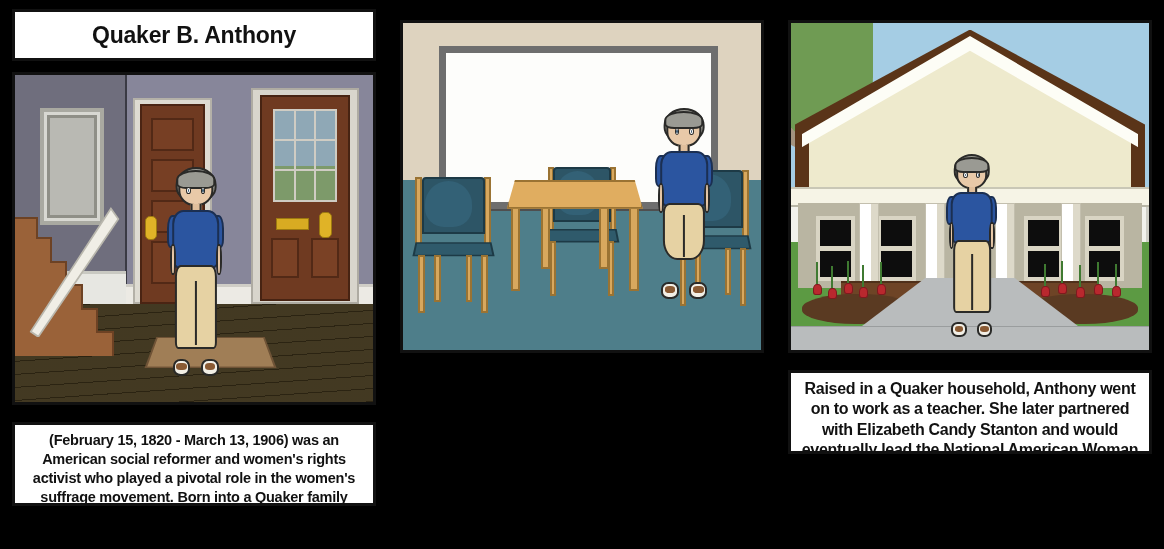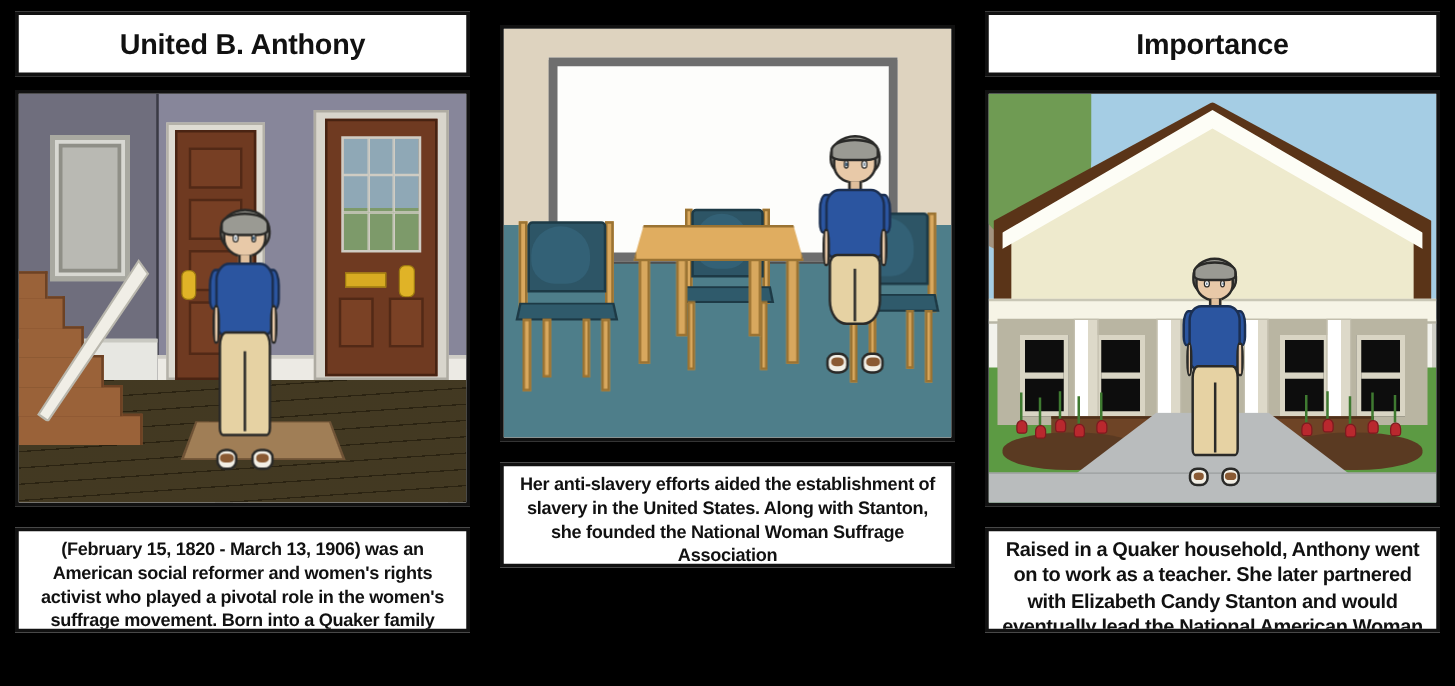--- a/index.html
+++ b/index.html
@@ -433,21 +433,21 @@
   .char.seated .pants { height: 28%; top: 47%; border-radius: 16% 16% 34% 34%; }
   .char.seated .shoe { bottom: 6%; }
 </style>
 </head>
 <body>
 
 <div class="storyboard">
 
   <div class="cell">
     <div class="title-box">
-      <div class="title-text">United B. Anthony</div>
+      <div class="title-text">Quaker B. Anthony</div>
     </div>
 
     <div class="scene">
       <div class="scene-inner">
         <div class="s1-wall-right"></div>
         <div class="s1-wall-left"></div>
         <div class="s1-corner"></div>
         <div class="s1-mirror"></div>
 
         <div class="s1-wainscot"></div>
@@ -584,29 +584,23 @@
           <div class="shirt"></div>
           <div class="arm l"></div>
           <div class="arm r"></div>
           <div class="pants"></div>
           <div class="shoe l"></div>
           <div class="shoe r"></div>
         </div>
       </div>
     </div>
 
-    <div class="caption-box">
-      <div class="caption-text">Her anti-slavery efforts aided the establishment of slavery in the United States. Along with Stanton, she founded the National Woman Suffrage Association</div>
-    </div>
   </div>
 
   <div class="cell">
-    <div class="title-box">
-      <div class="title-text">Importance</div>
-    </div>
 
     <div class="scene">
       <div class="scene-inner">
         <div class="s3-sky"></div>
         <div class="s3-grass"></div>
         <div class="s3-trunk"></div>
         <div class="s3-tree-crown"></div>
         <div class="s3-fence l"></div>
         <div class="s3-fence r"></div>
 

